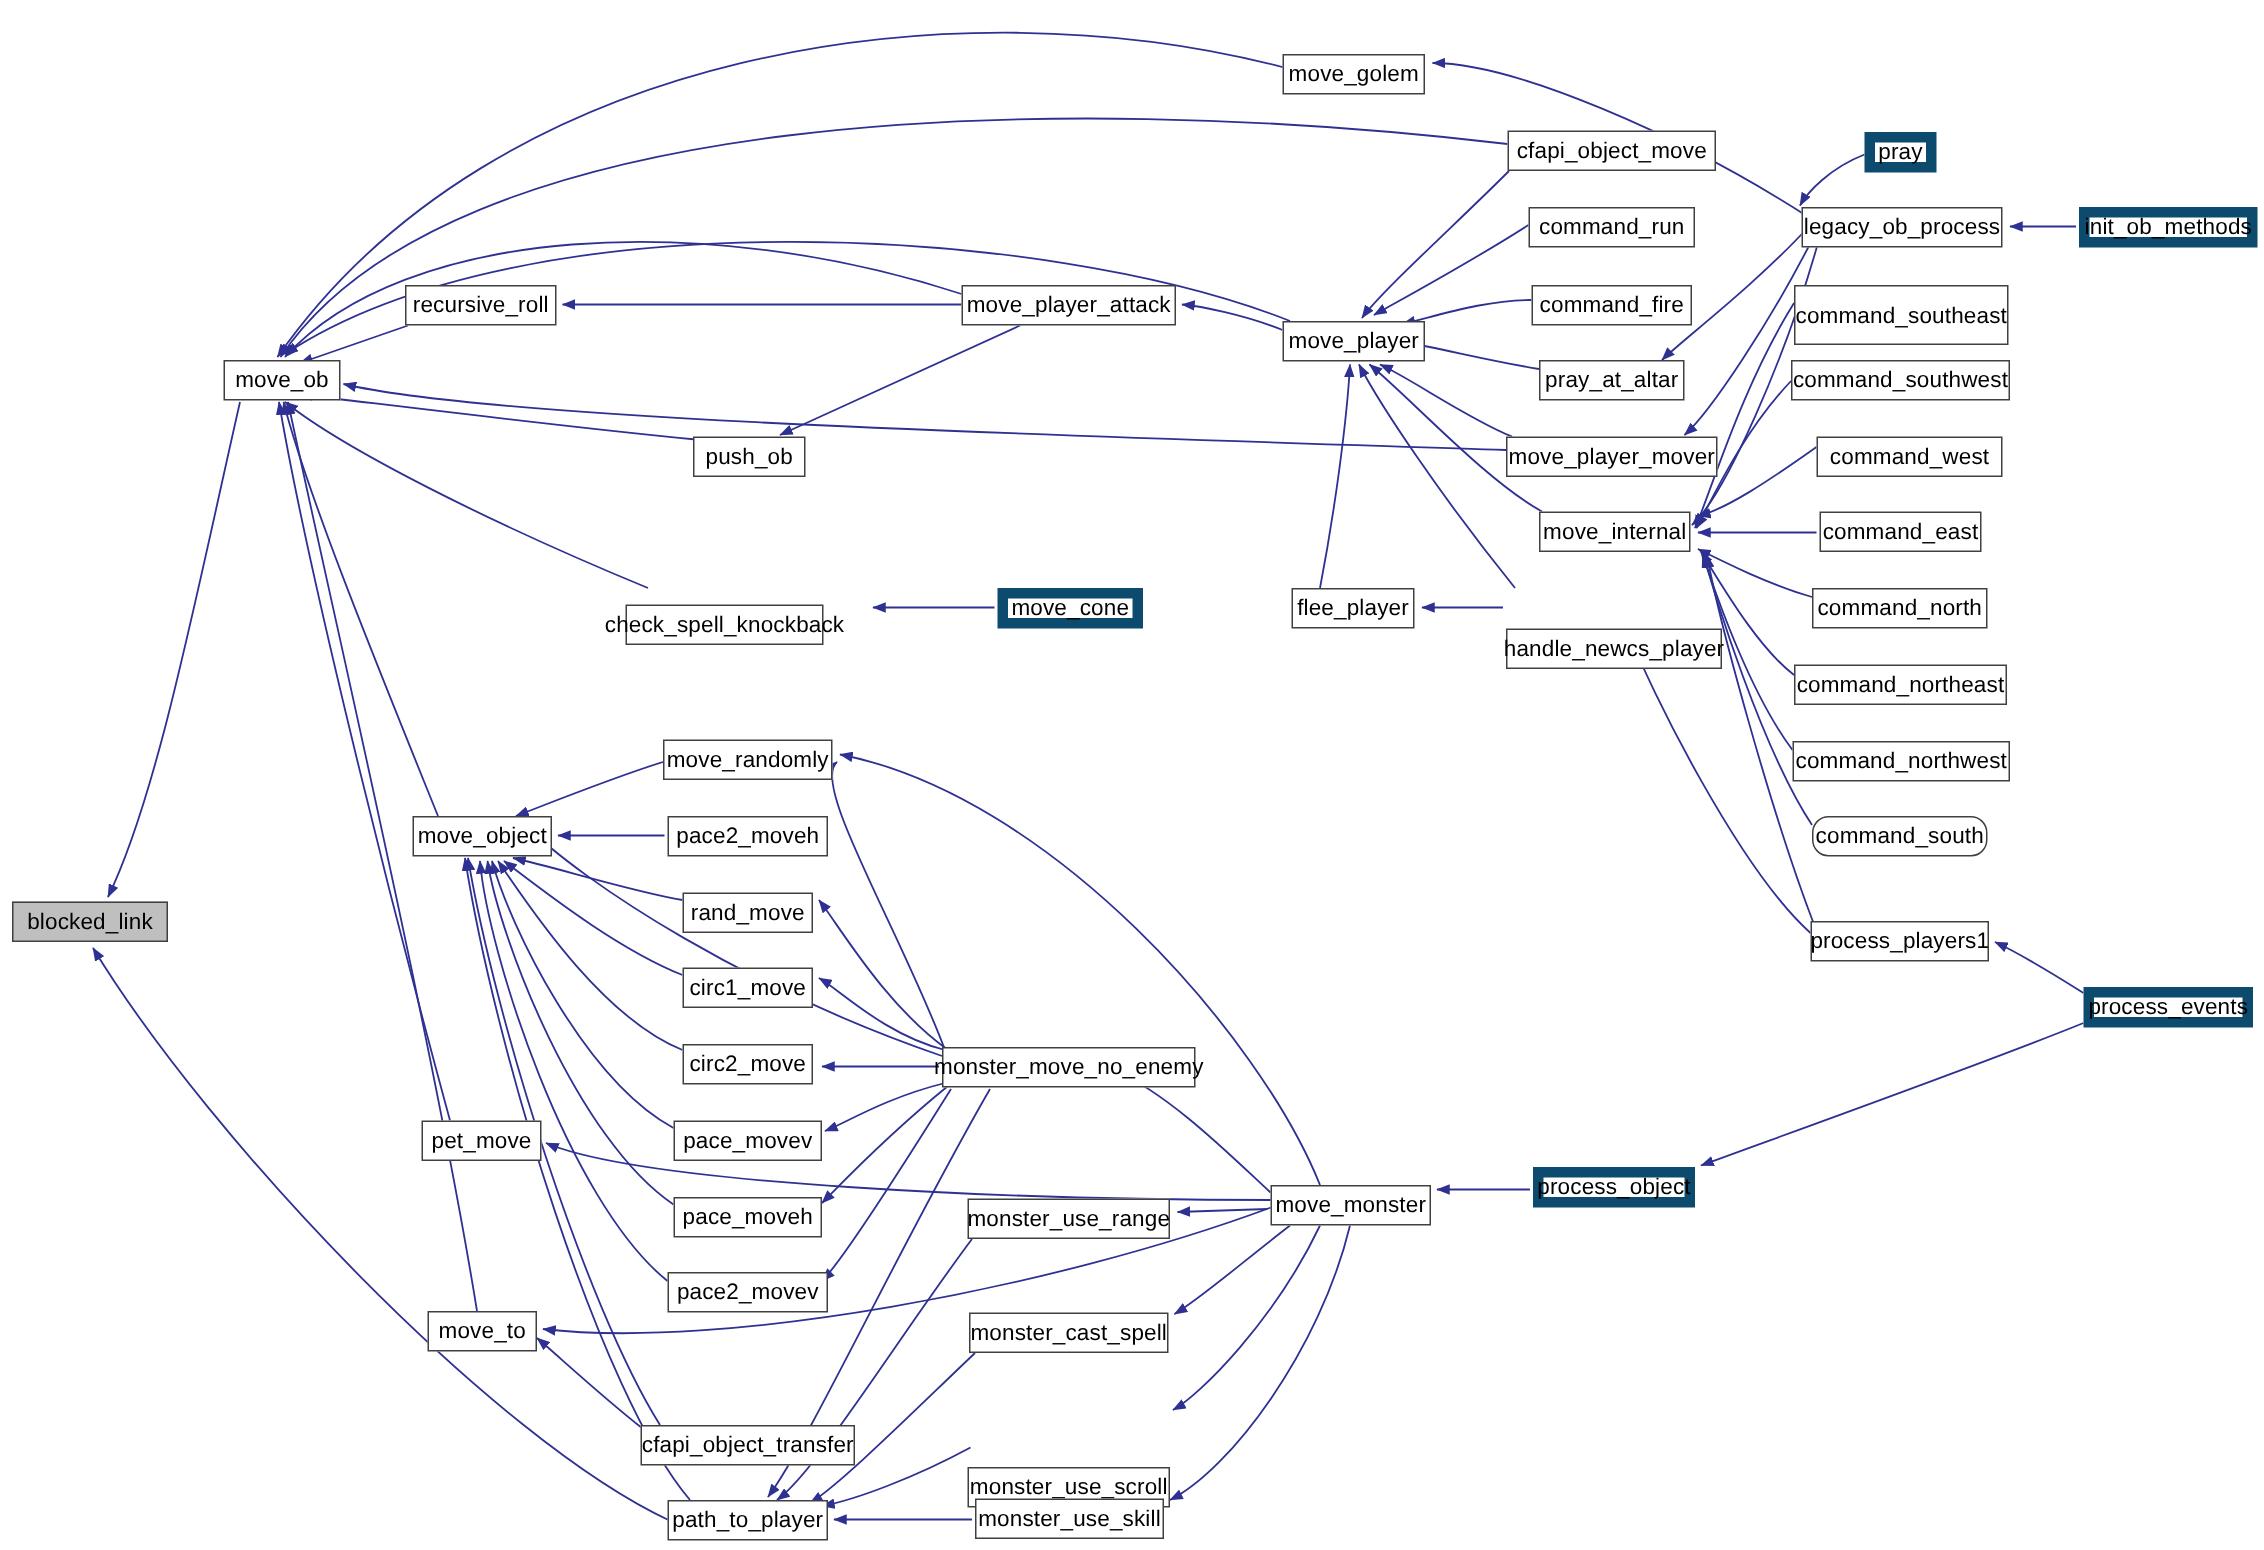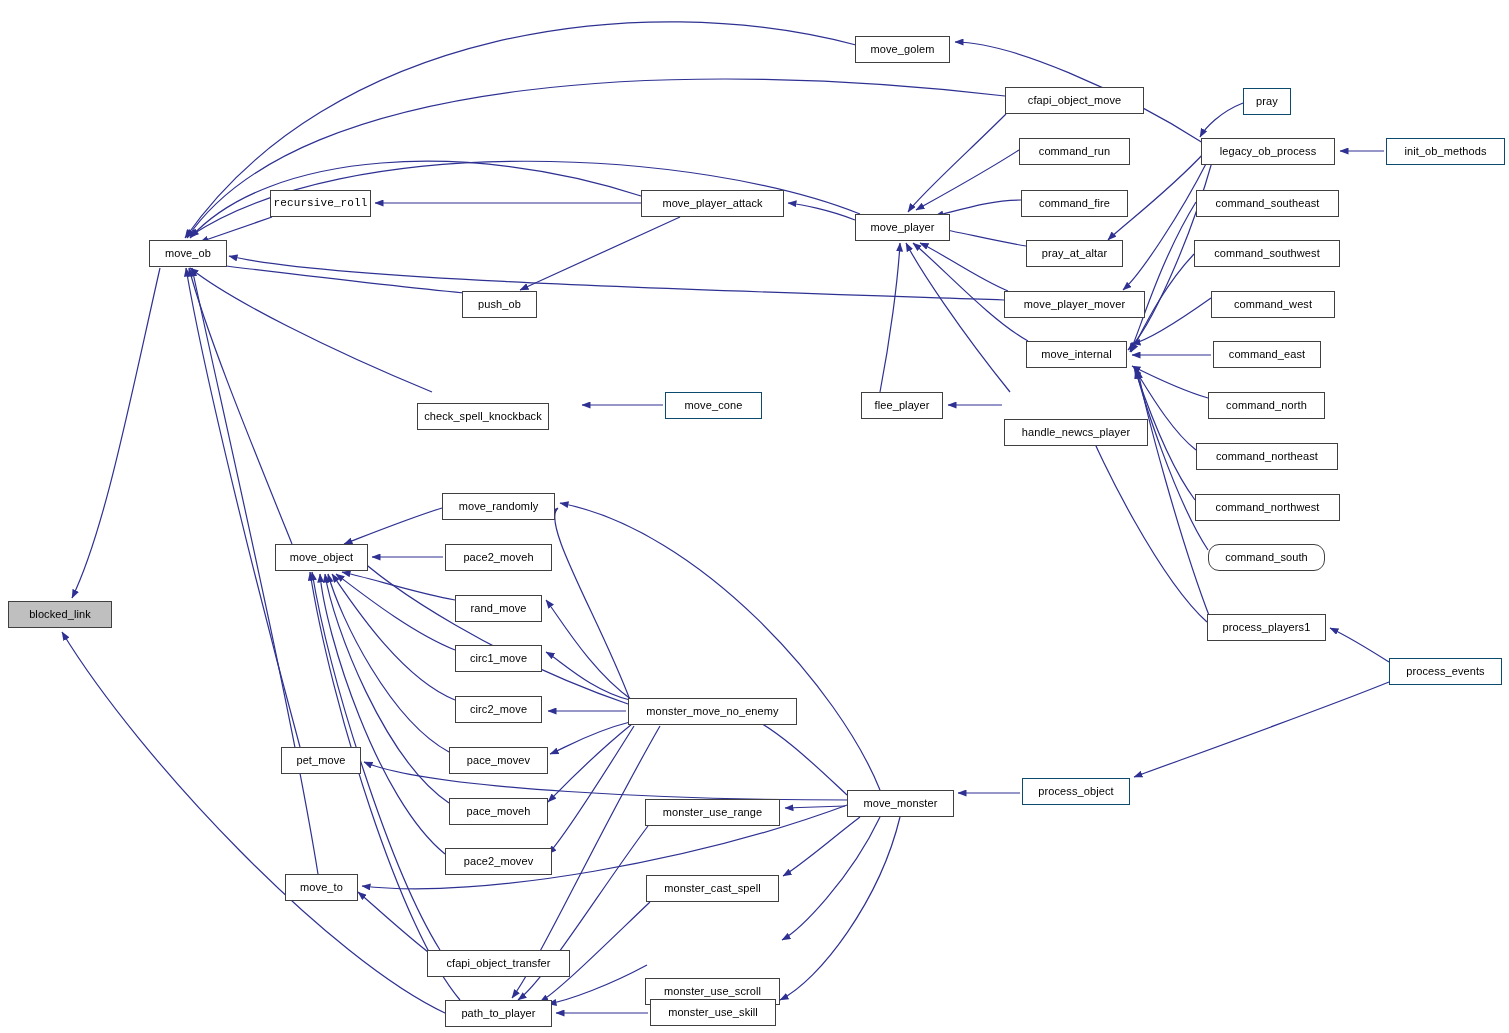--- a/index.html
+++ b/index.html
@@ -12,30 +12,30 @@
     font-family:"Liberation Sans","DejaVu Sans",sans-serif;
     overflow:hidden;
   }
   #edges{position:absolute;left:0;top:0;width:1509px;height:1033px;}
   .node{
     position:absolute;
     box-sizing:border-box;
     border:1px solid #404040;
     background:#ffffff;
     color:#000000;
-    font-size:11px;
+    font-size:15px;
     line-height:1;
     display:flex;
     align-items:center;
     justify-content:center;
     white-space:nowrap;
     z-index:5;
     letter-spacing:0.1px;
   }
-  .node.red{border:1px solid #0c4a6e;}
+  .node.red{border:7px solid #0c4a6e;}
   .node.root{background:#bfbfbf;border:1px solid #404040;}
   .node span{pointer-events:none;}
 </style>
 </head>
 <body>
 
 <div id="graph" style="background: rgb(255, 255, 255);">
   <svg id="edges" viewBox="0 0 1509 1033" xmlns="http://www.w3.org/2000/svg">
     <defs>
       <marker id="arrowhead" markerWidth="9" markerHeight="7" refX="8.5" refY="3.5" orient="auto" markerUnits="userSpaceOnUse">
@@ -121,21 +121,21 @@
         <path d="M 1020,793 C 1000,793 975,793 958,793" stroke="#2e3192" marker-end="url(#arrowhead)"></path>
         <path d="M 1002,405 L 948,405" stroke="#2e3192" marker-end="url(#arrowhead)"></path>
       </g>
   </svg>
 <div class="node root" style="left: 8px; top: 601px; width: 104px; height: 27px;">
       <span>blocked_link</span>
     </div>
     <div class="node" style="left: 149px; top: 240px; width: 78px; height: 27px;">
       <span>move_ob</span>
     </div>
-    <div class="node" style="left: 270px; top: 190px; width: 101px; height: 27px; font-family: Liberation Mono, monospace;">
+    <div class="node" style="left: 270px; top: 190px; width: 101px; height: 27px;">
       <span>recursive_roll</span>
     </div>
     <div class="node" style="left: 462px; top: 291px; width: 75px; height: 27px;">
       <span>push_ob</span>
     </div>
     <div class="node" style="left: 417px; top: 403px; width: 132px; height: 27px;">
       <span>check_spell_knockback</span>
     </div>
     <div class="node red" style="left: 665px; top: 392px; width: 97px; height: 27px;">
       <span>move_cone</span>
@@ -232,21 +232,21 @@
     </div>
     <div class="node red" style="left: 1243px; top: 88px; width: 48px; height: 27px;">
       <span>pray</span>
     </div>
     <div class="node" style="left: 1201px; top: 138px; width: 134px; height: 27px;">
       <span>legacy_ob_process</span>
     </div>
     <div class="node red" style="left: 1386px; top: 138px; width: 119px; height: 27px;">
       <span>init_ob_methods</span>
     </div>
-    <div class="node" style="left: 1196px; top: 190px; width: 143px; height: 27px;">
+    <div class="node" style="left: 1196px; top: 190px; width: 143px; height: 40px;">
       <span>command_southeast</span>
     </div>
     <div class="node" style="left: 1194px; top: 240px; width: 146px; height: 27px;">
       <span>command_southwest</span>
     </div>
     <div class="node" style="left: 1211px; top: 291px; width: 124px; height: 27px;">
       <span>command_west</span>
     </div>
     <div class="node" style="left: 1213px; top: 341px; width: 108px; height: 27px;">
       <span>command_east</span>

